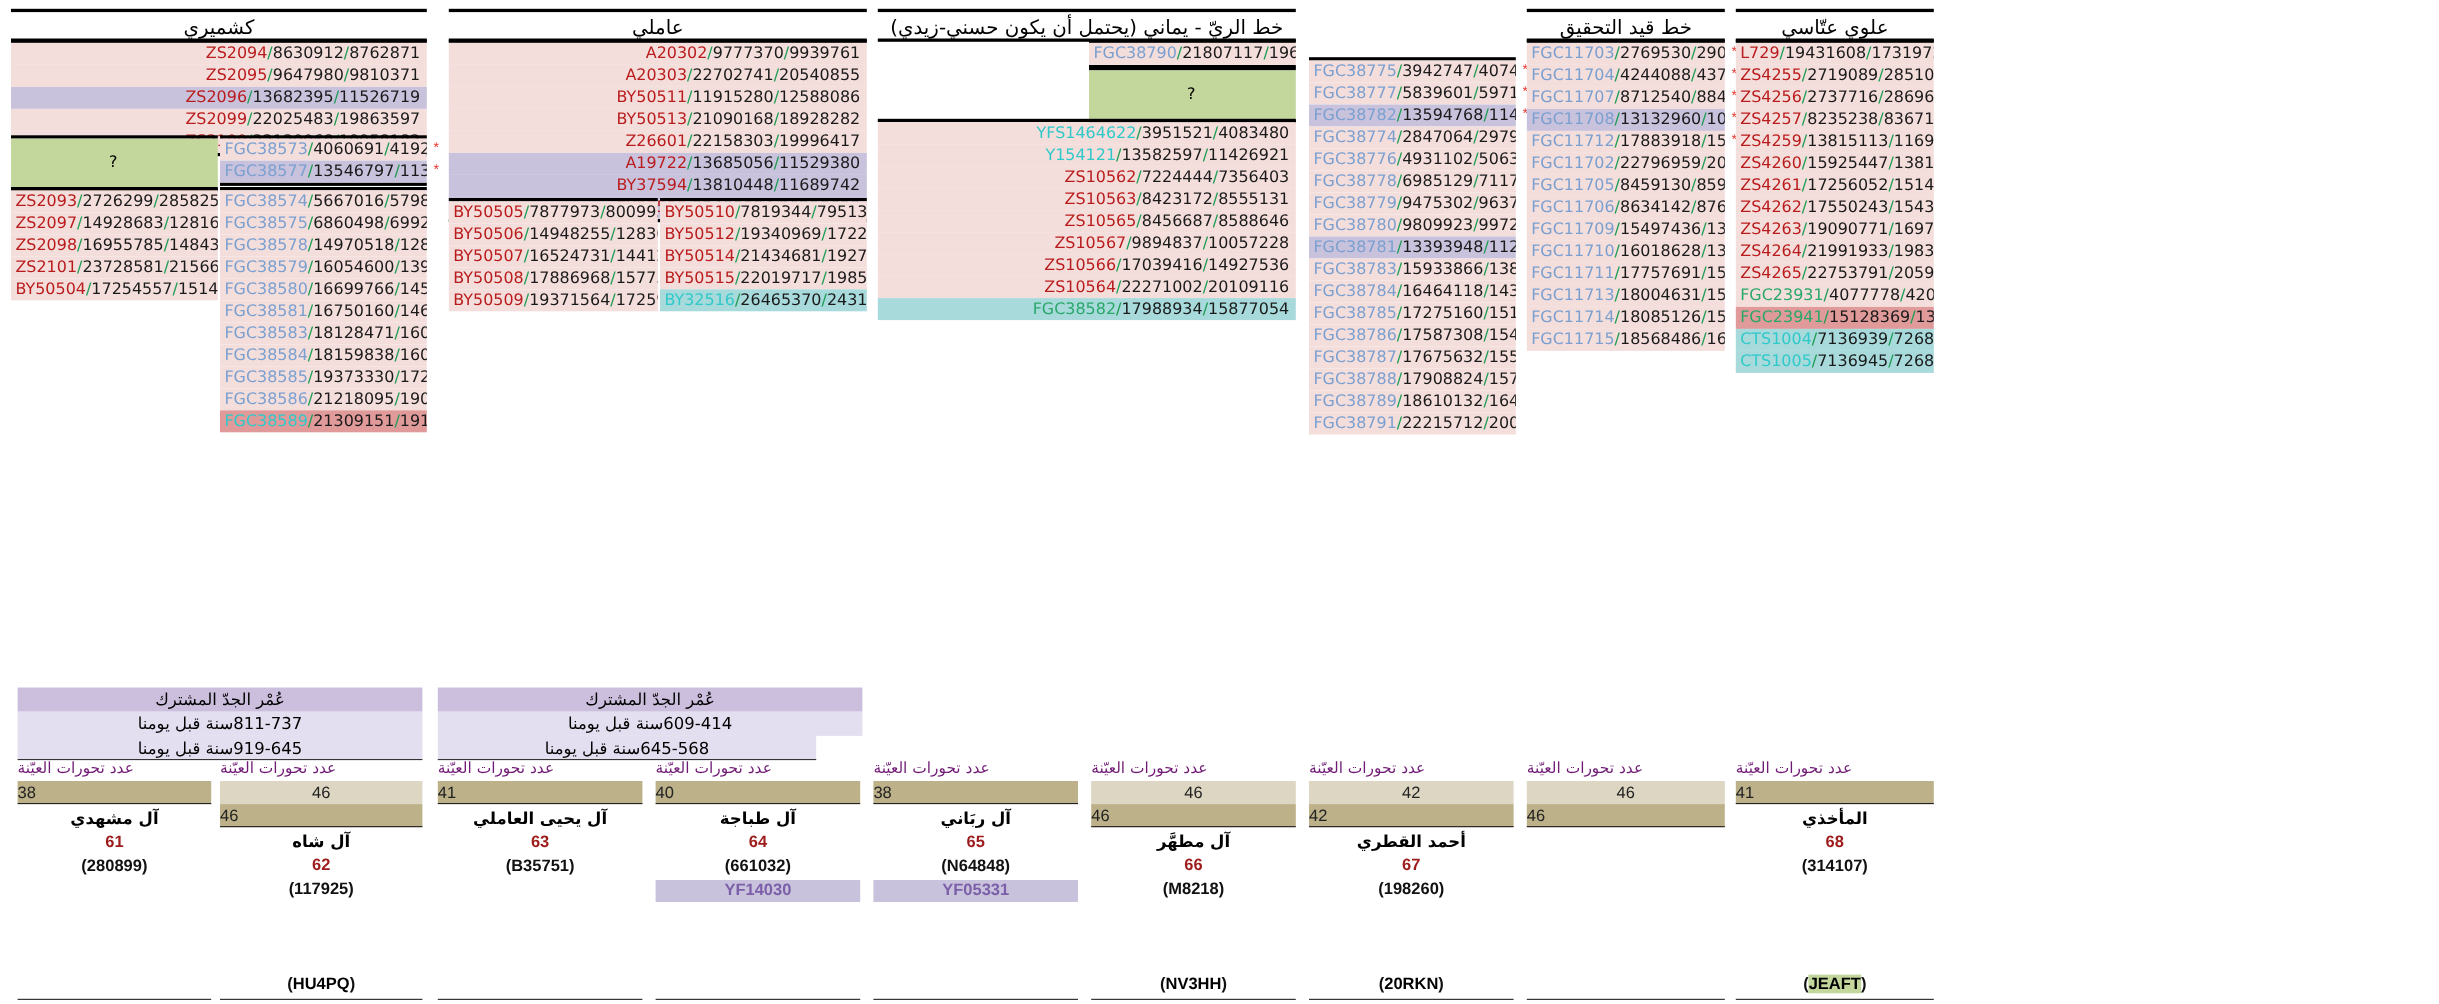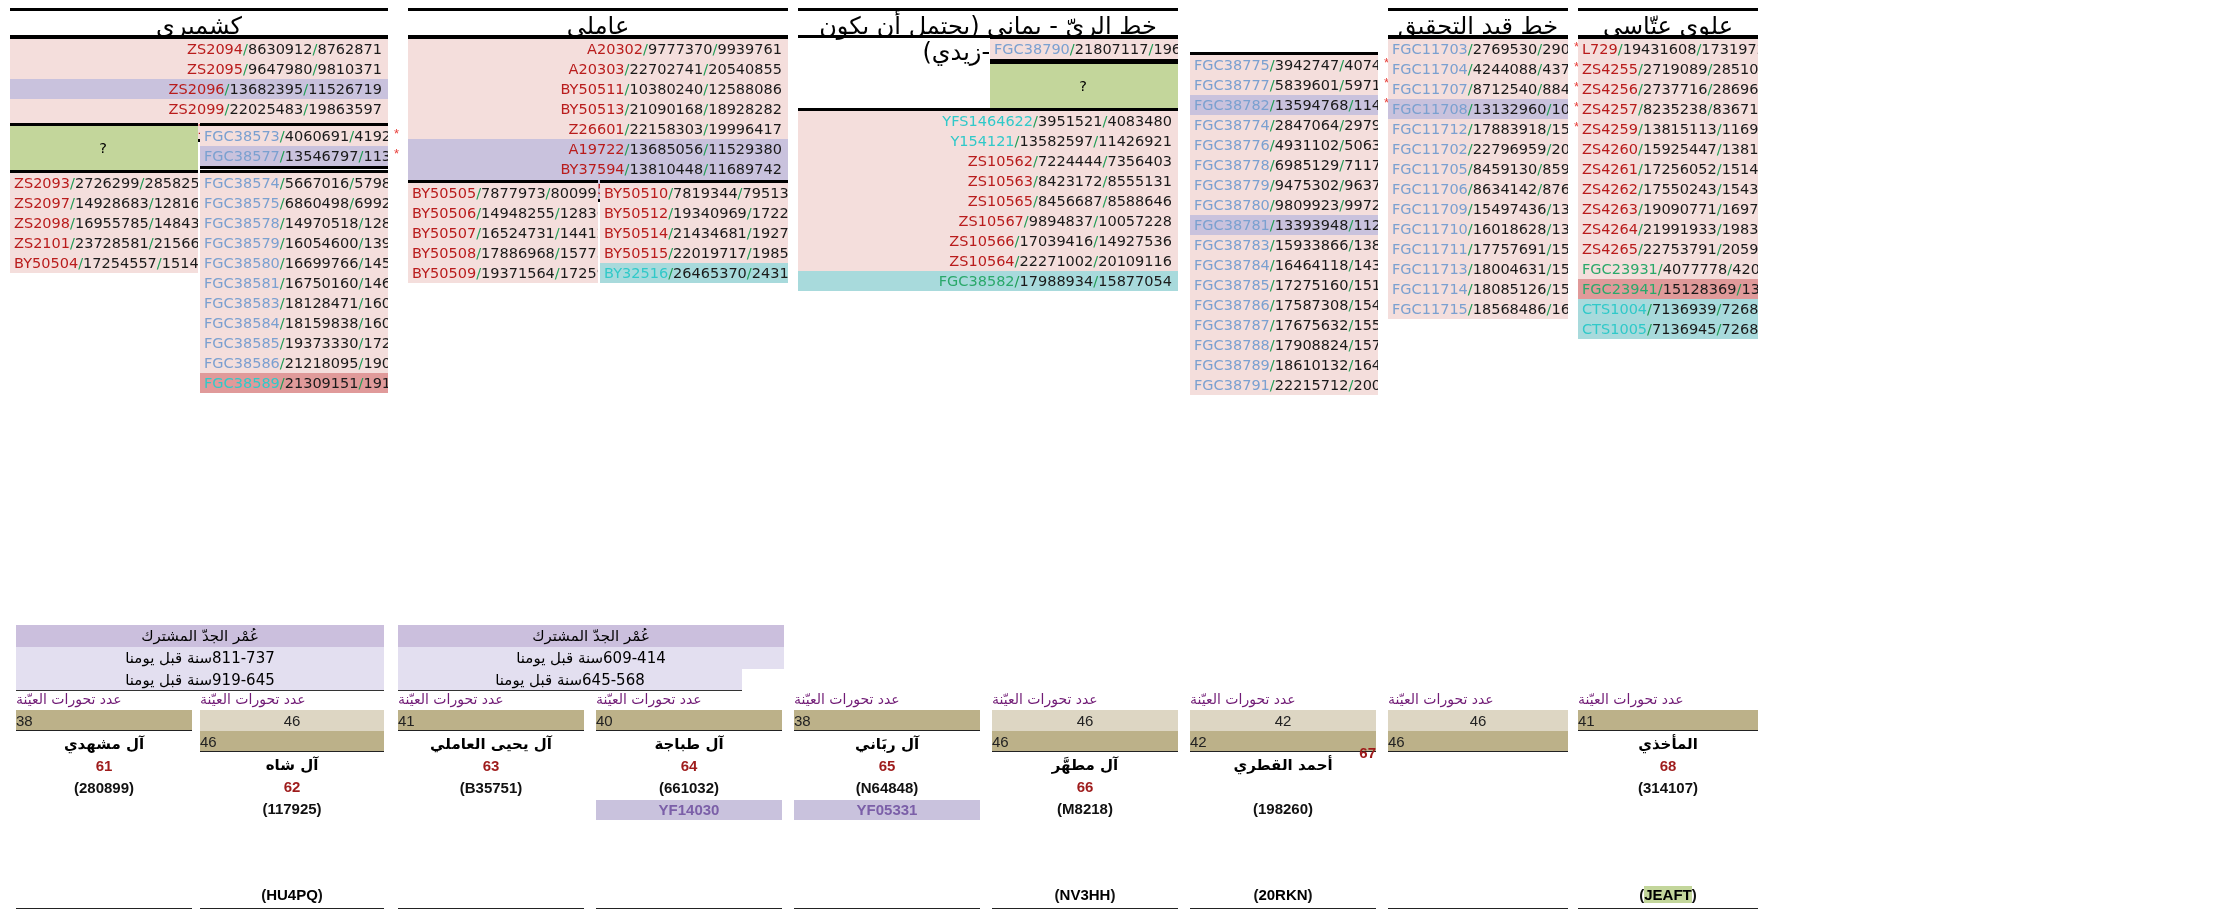--- a/index.html
+++ b/index.html
@@ -4,21 +4,21 @@
 <style>
   html,body{margin:0;padding:0;background:#fff;}
   body{width:2217px;height:913px;font-family:"Liberation Sans","DejaVu Sans",sans-serif;position:relative;overflow:hidden;}
   .stage{position:relative;width:2217px;height:913px;}
 
   
   .abs{position:absolute;box-sizing:border-box;}
 
   
   .grp-title{
-    text-align:center;font-size:24px;color:#000;direction:rtl;
+    text-align:center;font-size:18px;color:#000;direction:rtl;
     font-family:"DejaVu Sans","Liberation Sans",sans-serif;
     border-top:3px solid #000;border-bottom:3px solid #000;
     line-height:26px;height:30px;padding-top:2px;
   }
 
   
   .blk{border-top:3px solid #000;border-bottom:3px solid #000;}
   .blk.nob{border-bottom:none;}
   .row{
     height:20px;line-height:20px;font-size:14.5px;text-align:right;
@@ -109,21 +109,21 @@
       <div class="row pink"><span class="cB">FGC38583</span><span class="sep">/</span><span class="cK">18128471</span><span class="sep">/</span><span class="cK">16016591</span></div>
       <div class="row pink"><span class="cB">FGC38584</span><span class="sep">/</span><span class="cK">18159838</span><span class="sep">/</span><span class="cK">16047958</span></div>
       <div class="row pink"><span class="cB">FGC38585</span><span class="sep">/</span><span class="cK">19373330</span><span class="sep">/</span><span class="cK">17261450</span></div>
       <div class="row pink"><span class="cB">FGC38586</span><span class="sep">/</span><span class="cK">21218095</span><span class="sep">/</span><span class="cK">19056209</span></div>
       <div class="row rose"><span class="cT">FGC38589</span><span class="sep">/</span><span class="cK">21309151</span><span class="sep">/</span><span class="cK">19147265</span></div>
     </div>
     <div class="abs grp-title" style="left: 408px; top: 8px; width: 380px;">عاملي</div>
     <div class="abs blk" style="left: 408px; top: 36px; width: 380px;">
       <div class="row pink"><span class="cR">A20302</span><span class="sep">/</span><span class="cK">9777370</span><span class="sep">/</span><span class="cK">9939761</span></div>
       <div class="row pink"><span class="cR">A20303</span><span class="sep">/</span><span class="cK">22702741</span><span class="sep">/</span><span class="cK">20540855</span></div>
-      <div class="row pink"><span class="cR">BY50511</span><span class="sep">/</span><span class="cK">10380240</span><span class="sep">/</span><span class="cK">12588086</span></div>
+      <div class="row pink"><span class="cR">BY50511</span><span class="sep">/</span><span class="cK">11915280</span><span class="sep">/</span><span class="cK">12588086</span></div>
       <div class="row pink"><span class="cR">BY50513</span><span class="sep">/</span><span class="cK">21090168</span><span class="sep">/</span><span class="cK">18928282</span></div>
       <div class="row pink"><span class="cR">Z26601</span><span class="sep">/</span><span class="cK">22158303</span><span class="sep">/</span><span class="cK">19996417</span></div>
       <div class="row purple"><span class="cR">A19722</span><span class="sep">/</span><span class="cK">13685056</span><span class="sep">/</span><span class="cK">11529380</span></div>
       <div class="row purple"><span class="cR">BY37594</span><span class="sep">/</span><span class="cK">13810448</span><span class="sep">/</span><span class="cK">11689742</span></div>
       <div class="row purple"><span class="cR">BY37595</span><span class="sep">/</span><span class="cK">22458584</span><span class="sep">/</span><span class="cK">20296698</span></div>
     </div>
     <div class="abs blk nob" style="left: 408px; top: 180px; width: 190px;">
       <div class="row pink"><span class="cR">BY50505</span><span class="sep">/</span><span class="cK">7877973</span><span class="sep">/</span><span class="cK">8009932</span></div>
       <div class="row pink"><span class="cR">BY50506</span><span class="sep">/</span><span class="cK">14948255</span><span class="sep">/</span><span class="cK">12836329</span></div>
       <div class="row pink"><span class="cR">BY50507</span><span class="sep">/</span><span class="cK">16524731</span><span class="sep">/</span><span class="cK">14412851</span></div>
@@ -262,21 +262,21 @@
     <div class="abs bar-dk" style="left: 992px; top: 731px; width: 186px; height: 21px; line-height: 21px;">46</div>
     <div class="abs fam" style="left: 992px; top: 755px; width: 186px; height: 20px; line-height: 20px;">آل مطهَّر</div>
     <div class="abs num" style="left: 992px; top: 777px; width: 186px; height: 20px; line-height: 20px;">66</div>
     <div class="abs kit" style="left: 992px; top: 799px; width: 186px; height: 20px; line-height: 20px;">(M8218)</div>
     <div class="abs code " style="left: 992px; top: 885px; width: 186px; height: 20px; line-height: 20px;"><span class="par">(</span><span class="blue">NV3HH</span><span class="par">)</span></div>
     <div class="abs rule" style="left: 992px; top: 908px; width: 186px; height: 1px; line-height: 1px;"></div>
     <div class="abs cnt-lbl" style="left: 1190px; top: 690px; width: 186px; height: 18px; line-height: 18px;">عدد تحورات العيّنة</div>
     <div class="abs bar-lt" style="left: 1190px; top: 710px; width: 186px; height: 21px; line-height: 21px;">42</div>
     <div class="abs bar-dk" style="left: 1190px; top: 731px; width: 186px; height: 21px; line-height: 21px;">42</div>
     <div class="abs fam" style="left: 1190px; top: 755px; width: 186px; height: 20px; line-height: 20px;">أحمد القطري</div>
-    <div class="abs num" style="left: 1190px; top: 743px; width: 186px; height: 20px; line-height: 20px; text-align: right;">67</div>
+    <div class="abs num" style="left: 1190px; top: 777px; width: 186px; height: 20px; line-height: 20px;">67</div>
     <div class="abs kit" style="left: 1190px; top: 799px; width: 186px; height: 20px; line-height: 20px;">(198260)</div>
     <div class="abs code " style="left: 1190px; top: 885px; width: 186px; height: 20px; line-height: 20px;"><span class="par">(</span><span class="blue">20RKN</span><span class="par">)</span></div>
     <div class="abs rule" style="left: 1190px; top: 908px; width: 186px; height: 1px; line-height: 1px;"></div>
     <div class="abs cnt-lbl" style="left: 1388px; top: 690px; width: 180px; height: 18px; line-height: 18px;">عدد تحورات العيّنة</div>
     <div class="abs bar-lt" style="left: 1388px; top: 710px; width: 180px; height: 21px; line-height: 21px;">46</div>
     <div class="abs bar-dk" style="left: 1388px; top: 731px; width: 180px; height: 21px; line-height: 21px;">46</div>
     <div class="abs rule" style="left: 1388px; top: 908px; width: 180px; height: 1px; line-height: 1px;"></div>
     <div class="abs cnt-lbl" style="left: 1578px; top: 690px; width: 180px; height: 18px; line-height: 18px;">عدد تحورات العيّنة</div>
     <div class="abs bar-dk" style="left: 1578px; top: 710px; width: 180px; height: 21px; line-height: 21px;">41</div>
     <div class="abs fam" style="left: 1578px; top: 734px; width: 180px; height: 20px; line-height: 20px;">المأخذي</div>

